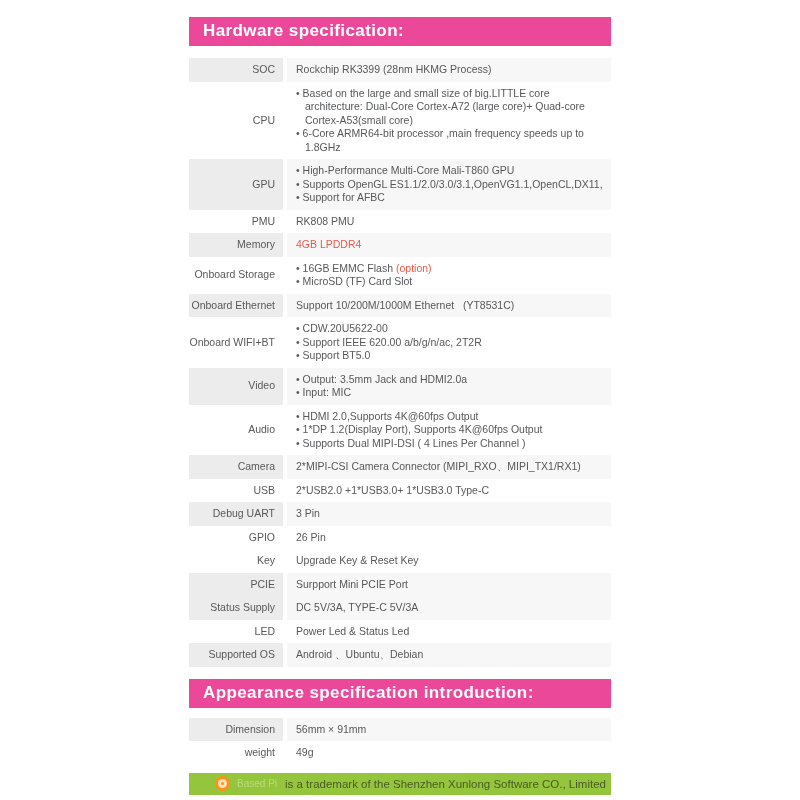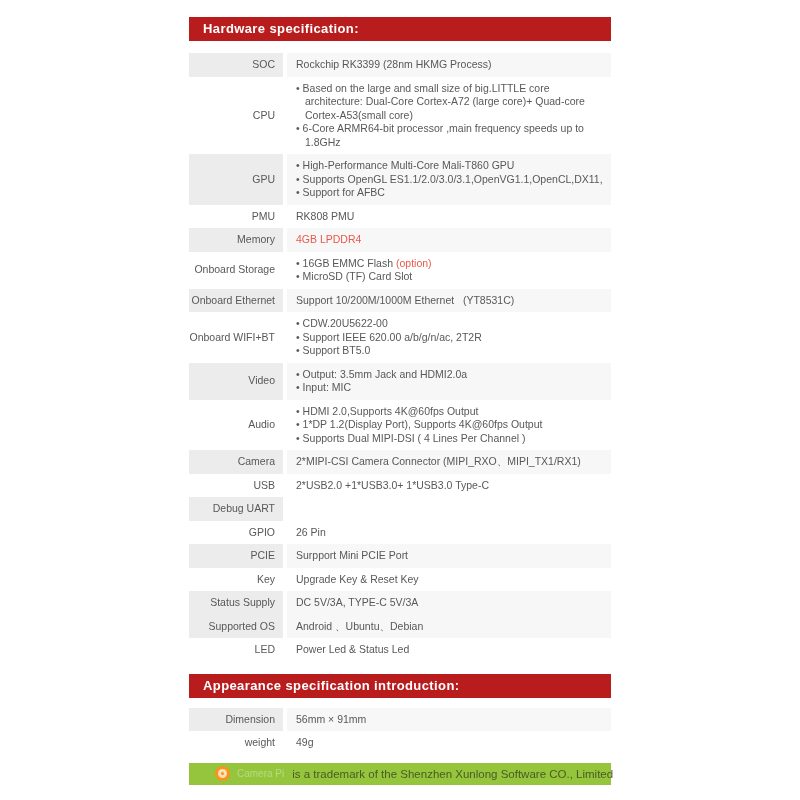--- a/index.html
+++ b/index.html
@@ -10,23 +10,23 @@
     font-family: "Liberation Sans", sans-serif;
     color: #57585a;
     overflow: hidden;
   }
   .page {
     width: 422px;
     margin: 0 auto;
     padding-top: 17px;
   }
   .section-header {
-    background: #b91c1c;
+    background: #ec4899;
     color: #ffffff;
-    font-size: 13px;
+    font-size: 17px;
     font-weight: 700;
     letter-spacing: 0.4px;
     padding: 4px 8px 5px 14px;
   }
   .section-header.appearance { margin-top: 12px; }
   .spec-table { margin-top: 12px; }
   .spec-table.appearance { margin-top: 10px; }
   .row {
     display: flex;
     align-items: stretch;
@@ -184,55 +184,58 @@
         </div>
       </div>
       <div class="row">
         <div class="cell-label">USB</div>
         <div class="cell-value">
           <div class="line"><span>2*USB2.0 +1*USB3.0+ 1*USB3.0 Type-C</span></div>
         </div>
       </div>
       <div class="row shaded">
         <div class="cell-label">Debug UART</div>
+        <div class="cell-value">
+          <div class="line"><span>3 Pin</span></div>
+        </div>
       </div>
       <div class="row">
         <div class="cell-label">GPIO</div>
         <div class="cell-value">
           <div class="line"><span>26 Pin</span></div>
         </div>
       </div>
+      <div class="row">
+        <div class="cell-label">Key</div>
+        <div class="cell-value">
+          <div class="line"><span>Upgrade Key &amp; Reset Key</span></div>
+        </div>
+      </div>
       <div class="row shaded">
         <div class="cell-label">PCIE</div>
         <div class="cell-value">
           <div class="line"><span>Surpport Mini PCIE Port</span></div>
         </div>
       </div>
-      <div class="row">
-        <div class="cell-label">Key</div>
-        <div class="cell-value">
-          <div class="line"><span>Upgrade Key &amp; Reset Key</span></div>
-        </div>
-      </div>
       <div class="row shaded">
         <div class="cell-label">Status Supply</div>
         <div class="cell-value">
           <div class="line"><span>DC 5V/3A, TYPE-C 5V/3A</span></div>
         </div>
       </div>
+      <div class="row">
+        <div class="cell-label">LED</div>
+        <div class="cell-value">
+          <div class="line"><span>Power Led &amp; Status Led</span></div>
+        </div>
+      </div>
       <div class="row shaded">
         <div class="cell-label">Supported OS</div>
         <div class="cell-value">
           <div class="line"><span>Android 、Ubuntu、Debian</span></div>
-        </div>
-      </div>
-      <div class="row">
-        <div class="cell-label">LED</div>
-        <div class="cell-value">
-          <div class="line"><span>Power Led &amp; Status Led</span></div>
         </div>
       </div>
     </div>
 
   <div class="section-header appearance">Appearance specification introduction:</div>
 
   <div class="spec-table appearance" id="ap-rows">
       <div class="row shaded">
         <div class="cell-label">Dimension</div>
         <div class="cell-value">
@@ -242,17 +245,17 @@
       <div class="row">
         <div class="cell-label">weight</div>
         <div class="cell-value">
           <div class="line"><span>49g</span></div>
         </div>
       </div>
     </div>
 
   <div class="footer-bar">
     <span class="op-logo"></span>
-    <span class="logo-text">Camera Pi</span>
+    <span class="logo-text">Based Pi</span>
     <span class="trademark">is a trademark of the Shenzhen Xunlong Software CO., Limited</span>
   </div>
 
 </div>
 
 </body></html>

